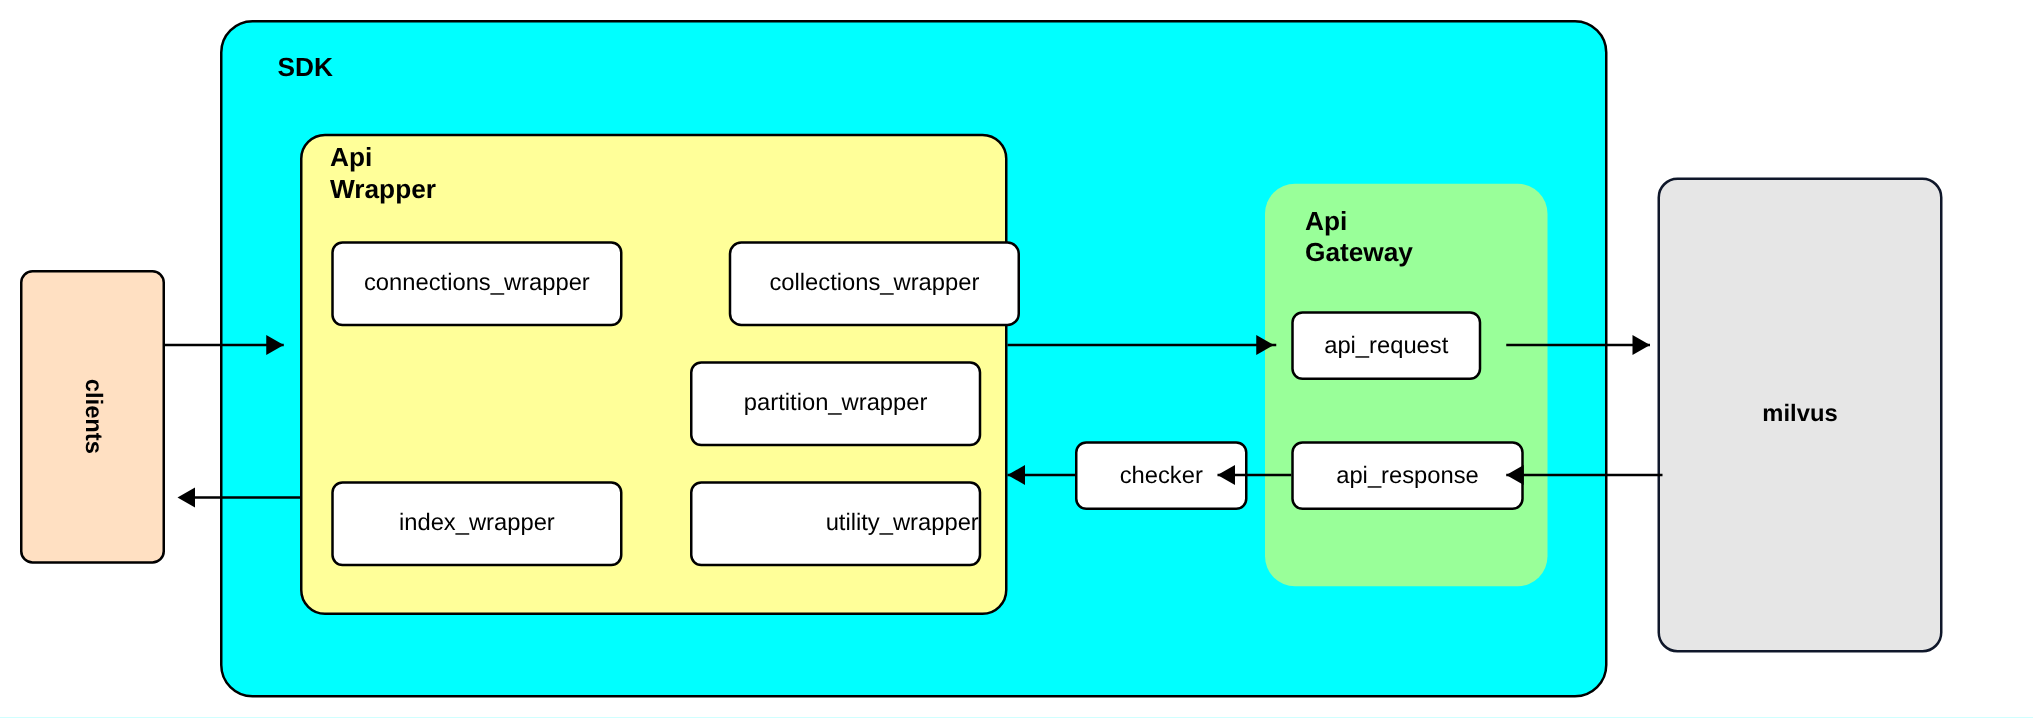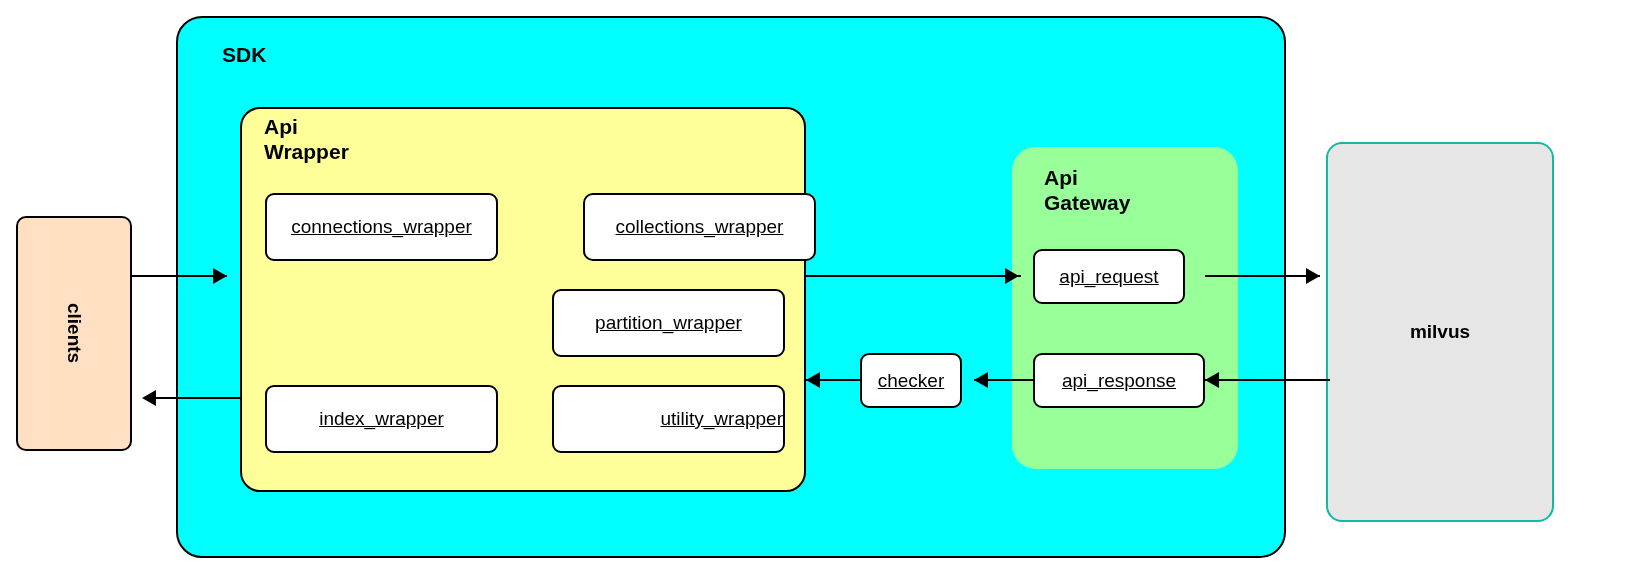--- a/index.html
+++ b/index.html
@@ -77,37 +77,36 @@
     left: 1044px;
     top: 166px;
   }
   
   .leaf {
     background: #ffffff;
     border: 2px solid #000000;
     border-radius: 9px;
     font-size: 19px;
     font-weight: normal;
-    text-decoration: underline;
   }
   .wrapper-cell {
     width: 233px;
     height: 68px;
   }
   #connections-wrapper { left: 265px; top: 193px; }
   #collections-wrapper { left: 583px; top: 193px; border-radius: 10px; }
   #schema-wrapper      { left: 265px; top: 289px; }
   #partition-wrapper   { left: 552px; top: 289px; }
   #index-wrapper       { left: 265px; top: 385px; }
   #utility-wrapper     { left: 552px; top: 385px; justify-content: flex-end; }
 
   #api-request  { left: 1033px; top: 249px; width: 152px; height: 55px; }
-  #api-response { left: 1033px; top: 353px; width: 172px; height: 55px; }
-
-  #checker-box { left: 860px; top: 353px; width: 102px; height: 55px; }
+  #api-response { left: 1033px; top: 353px; width: 186px; height: 55px; }
+
+  #checker-box { left: 860px; top: 353px; width: 138px; height: 55px; }
 
   #clients-box {
     left: 16px;
     top: 216px;
     width: 116px;
     height: 235px;
     background: #ffe0c2;
     border: 2px solid #000000;
     border-radius: 10px;
   }
@@ -117,21 +116,21 @@
     writing-mode: vertical-rl;
     text-orientation: mixed;
     white-space: nowrap;
   }
   #milvus-box {
     left: 1326px;
     top: 142px;
     width: 228px;
     height: 380px;
     background: #e6e6e6;
-    border: 2px solid #14b8a6;
+    border: 2px solid #0f172a;
     border-radius: 16px;
   }
   #milvus-label {
     font-weight: bold;
     font-size: 19px;
   }
 
   
   .conn-line {
     position: absolute;

